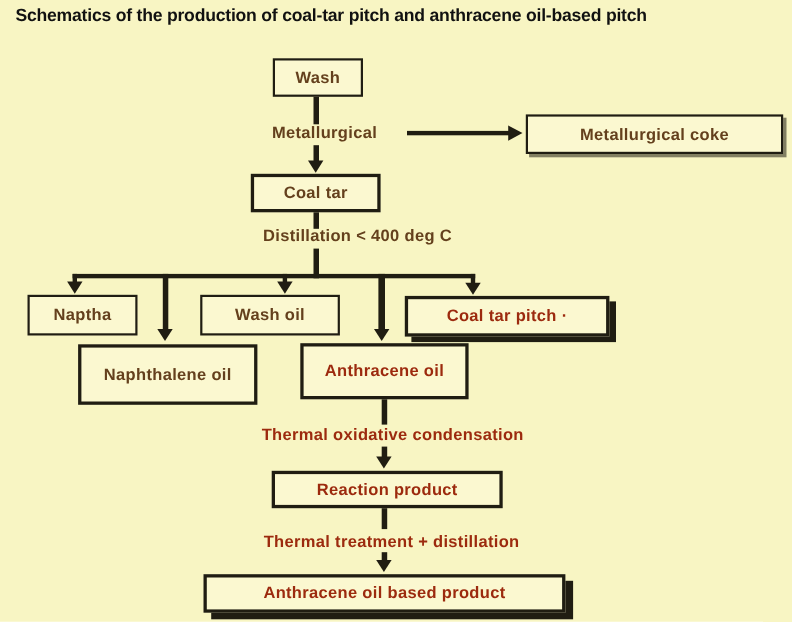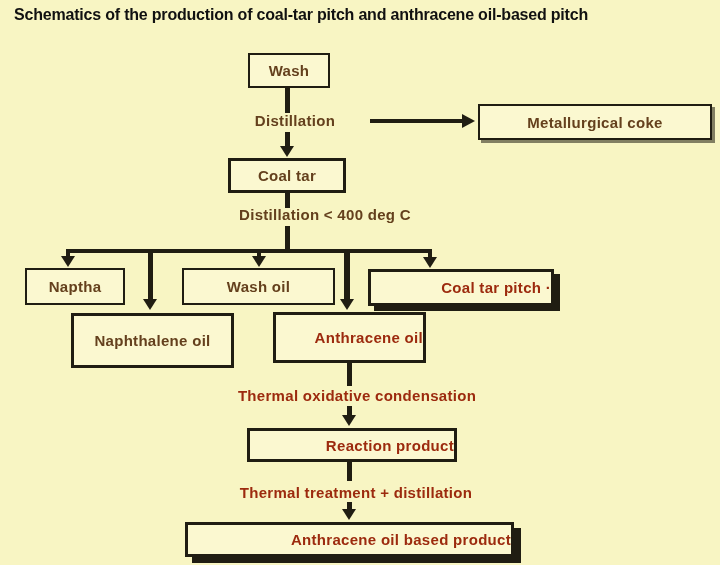--- a/index.html
+++ b/index.html
@@ -14,21 +14,21 @@
     white-space:nowrap; letter-spacing:-0.2px;
   }
   .node {
     position:absolute; box-sizing:border-box;
     background:#fbf8d0; border:2px solid #201d12;
     display:flex; align-items:center; justify-content:center;
     font-weight:bold; font-size:15px; color:#64401d;
     text-align:center; letter-spacing:0.3px;
   }
   .node.red { color:#9c2a0e; }
-  .node.b3 { border-width:3px;justify-content:flex-end; }
+  .node.b3 { border-width:3px; }
   .node.shadow-big { box-shadow:6px 5px 0 #201d12; }
   .node.shadow-soft { box-shadow:3px 3px 0 rgba(32,29,18,0.55); }
   .flow-label {
     position:absolute; font-weight:bold; font-size:15px;
     color:#64401d; text-align:center; white-space:nowrap;
     letter-spacing:0.3px;
   }
   .flow-label.red { color:#9c2a0e; }
   .vline, .hline { position:absolute; background:#201d12; }
   .arr-down {
@@ -48,21 +48,21 @@
 <div id="canvas">
 
   <div class="title">Schematics of the production of coal-tar pitch and anthracene oil-based pitch</div>
 
   <div class="node" style="left:248px; top:53px; width:82px; height:35px;">
     <span>Wash</span>
   </div>
 
   <div class="vline" style="left:285px; top:88px; width:5px; height:25px;"></div>
 
-  <div class="flow-label" style="left:215px; top:112px; width:160px;">Distillation</div>
+  <div class="flow-label" style="left:215px; top:112px; width:160px;">Metallurgical</div>
 
   <div class="hline" style="left:370px; top:119px; width:94px; height:4px;"></div>
   <div class="arr-right" style="left:462px; top:114px;"></div>
 
   <div class="node shadow-soft" style="left:478px; top:104px; width:234px; height:36px;">
     <span>Metallurgical coke</span>
   </div>
 
   <div class="vline" style="left:285px; top:132px; width:5px; height:16px;"></div>
   <div class="arr-down" style="left:280px; top:146px;"></div>
@@ -86,21 +86,21 @@
   </div>
 
   <div class="vline" style="left:148px; top:249px; width:5px; height:52px;"></div>
   <div class="arr-down" style="left:143px; top:299px;"></div>
   <div class="node" style="left:71px; top:313px; width:163px; height:55px; border-width:3px;">
     <span>Naphthalene oil</span>
   </div>
 
   <div class="vline" style="left:257px; top:249px; width:4px; height:8px;"></div>
   <div class="arr-down" style="left:252px; top:256px;"></div>
-  <div class="node" style="left:182px; top:268px; width:153px; height:37px;">
+  <div class="node" style="left:182px; top:268px; width:127px; height:37px;">
     <span>Wash oil</span>
   </div>
 
   <div class="vline" style="left:344px; top:249px; width:6px; height:52px;"></div>
   <div class="arr-down" style="left:340px; top:299px;"></div>
   <div class="node red b3" style="left:273px; top:312px; width:153px; height:51px;">
     <span>Anthracene oil</span>
   </div>
 
   <div class="vline" style="left:428px; top:249px; width:4px; height:10px;"></div>

